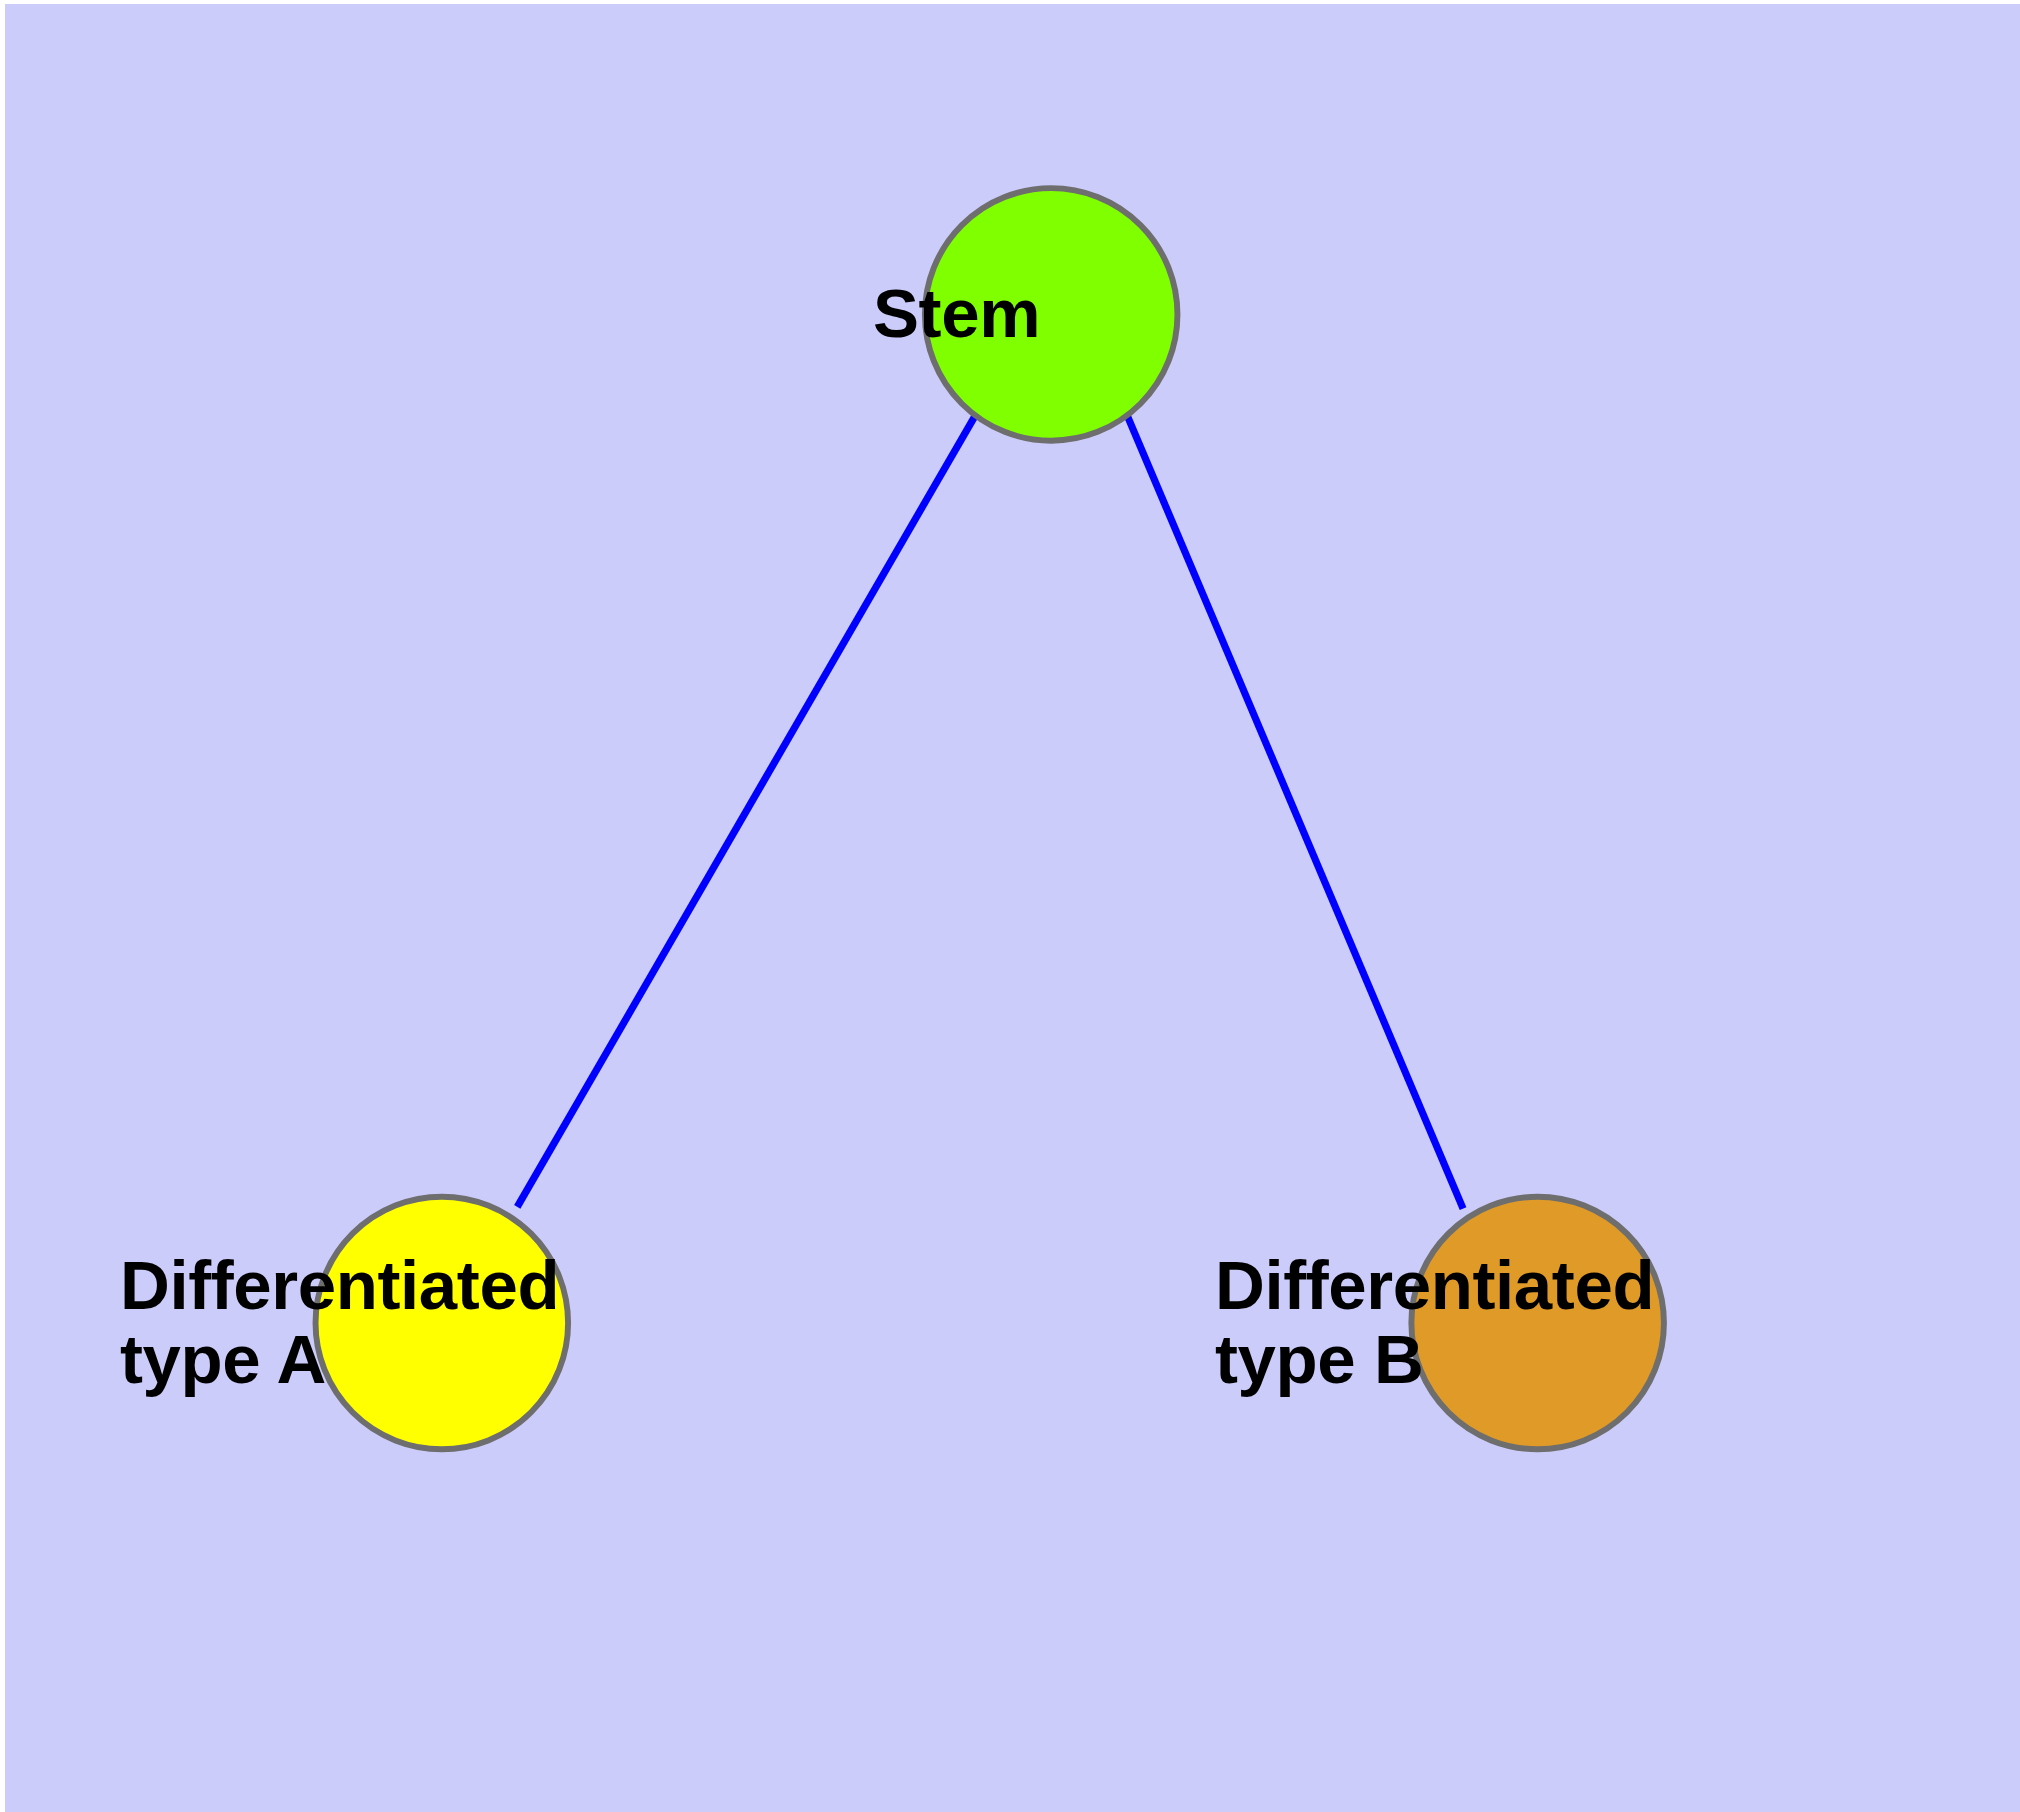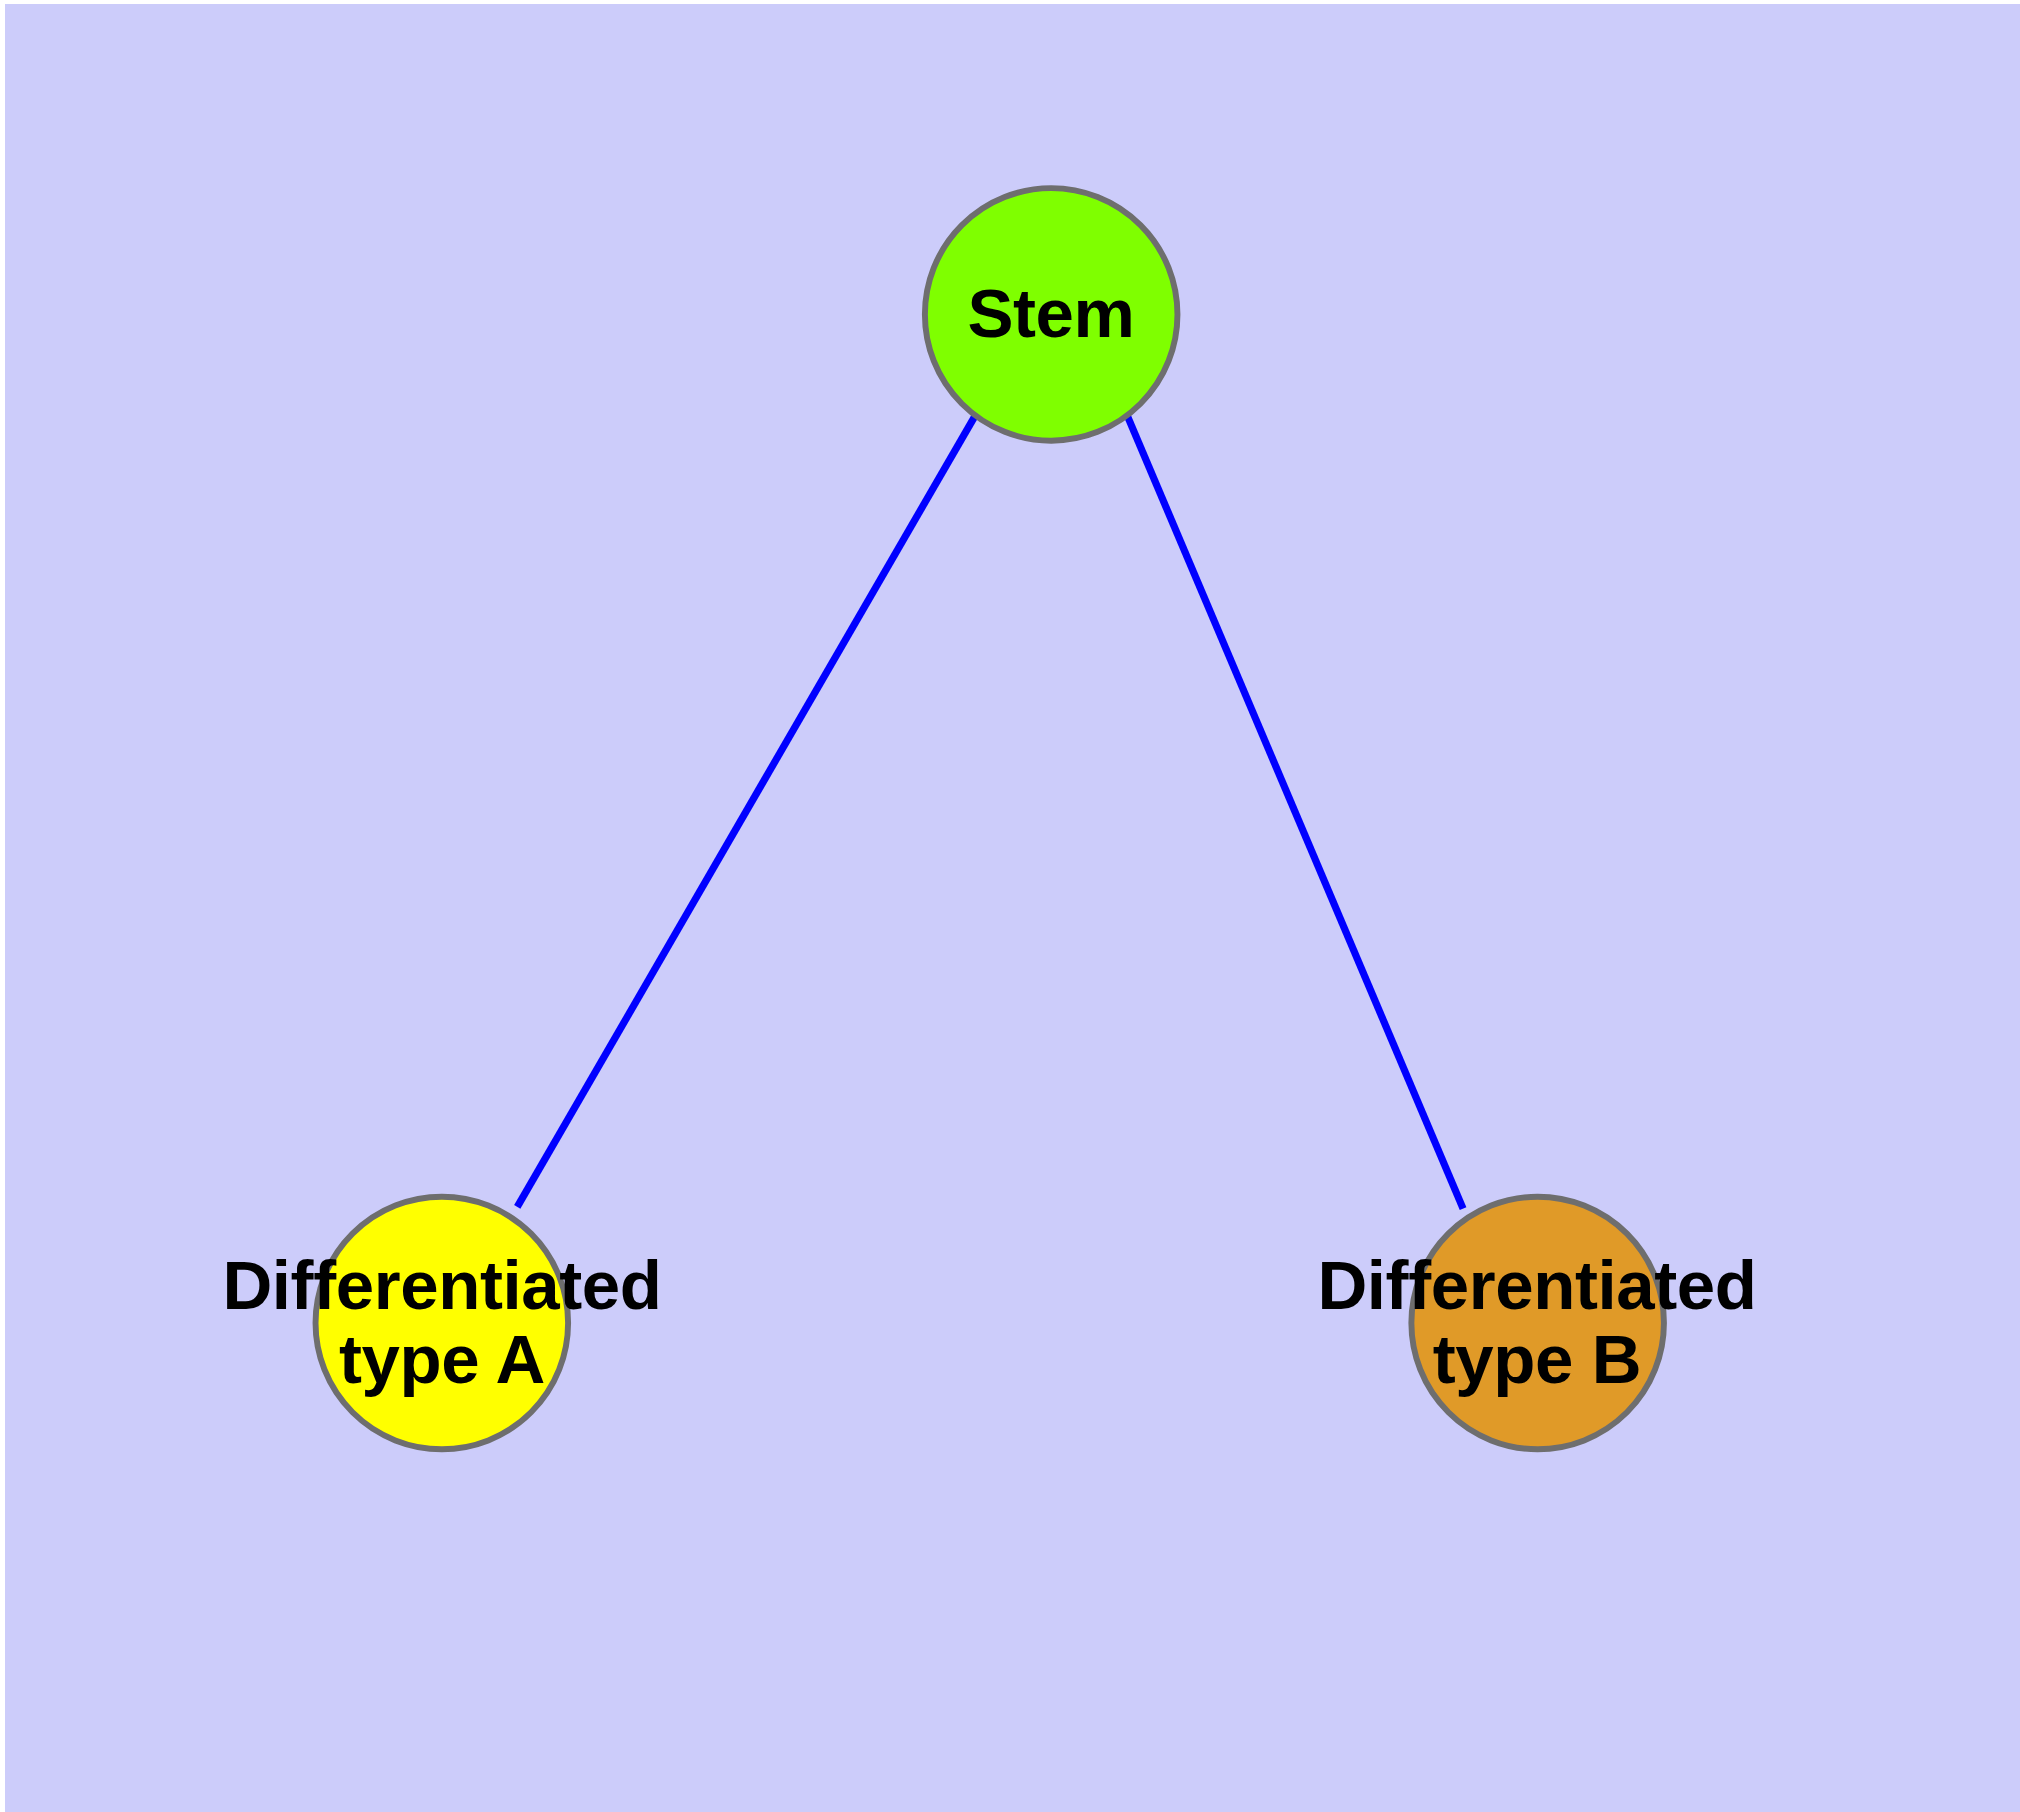--- a/index.html
+++ b/index.html
@@ -40,21 +40,21 @@
     stroke: #0000ff;
     stroke-width: 8.5;
     stroke-linecap: butt;
   }
   .node-label {
     position: absolute;
     color: #000000;
     font-weight: bold;
     font-size: 69px;
     line-height: 1.07;
-    text-align: center;
+    text-align: left;
     white-space: pre-line;
     letter-spacing: -0.4px;
     transform: translate(-50%, -50%);
     pointer-events: none;
   }
   .node-label.wide {
     width: 644px;
   }
   .node-label.narrow {
     width: 356px;

